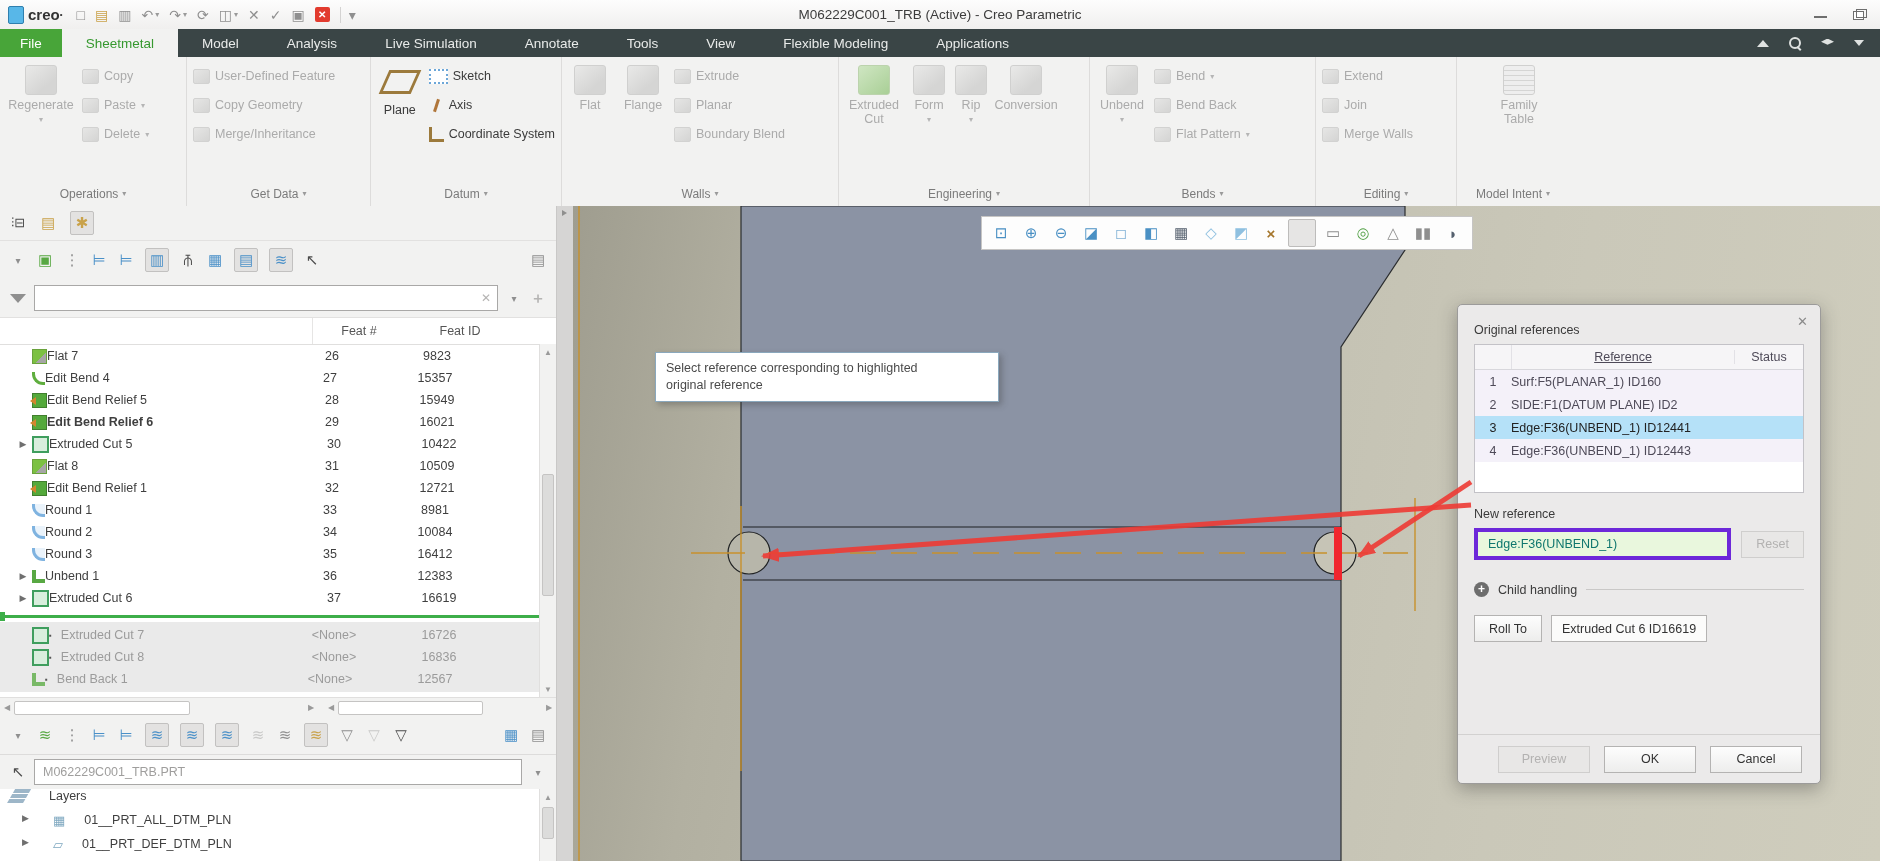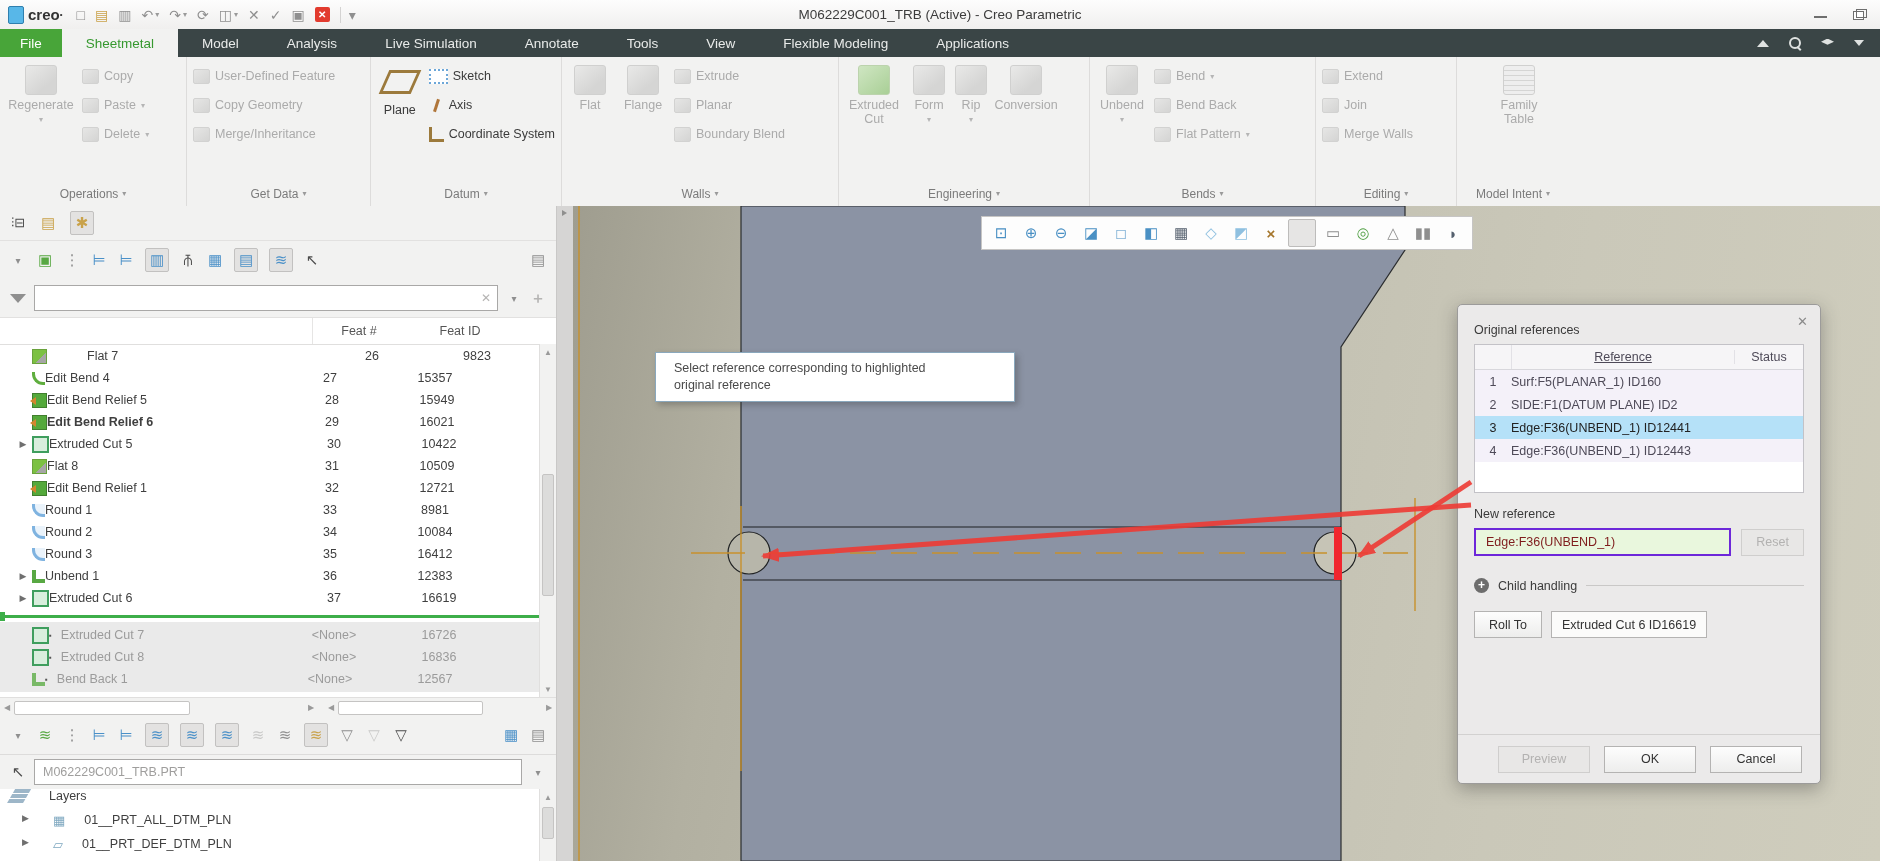--- a/index.html
+++ b/index.html
@@ -147,21 +147,21 @@
   .gtoolbar{position:absolute;left:408px;top:10px;height:32px;z-index:10;background:#fdfdfd;
     border:1px solid #c6c5c4;display:flex;align-items:center;padding:0 6px;gap:4px;}
   .gt{width:26px;height:26px;display:flex;align-items:center;justify-content:center;font-size:15px;color:#8f8f8f;cursor:default;}
   .gt.blue{color:#4a90c4;}
   .gt.lblue{color:#8fc0e0;}
   .gt.brown{color:#a5762c;font-weight:bold;}
   .gt.green{color:#58a44c;}
   .gt.dark{color:#55606e;}
   .gt.active{background:#e6e5e4;border:1px solid #bdbcbb;border-radius:2px;}
   .tooltip{position:absolute;left:82px;top:146px;width:322px;z-index:12;background:#fff;
-    border:1px solid #8aa8bd;box-shadow:3px 3px 6px rgba(60,60,60,.35);padding:7px 18px;
+    border:1px solid #8aa8bd;box-shadow:3px 3px 6px rgba(60,60,60,.35);padding:7px 10px;
     font-size:12.5px;color:#4a4a4a;line-height:1.35;}
 
   
   .dialog{position:absolute;left:884px;top:98px;width:362px;height:478px;z-index:20;
     background:#ebeaea;border:1px solid #9c9b9a;border-radius:5px;box-shadow:0 5px 18px rgba(40,40,40,.35);
     font-size:12.5px;color:#3b3b3b;}
   .dlg-title{height:32px;display:flex;align-items:center;justify-content:center;color:#8a8a8a;font-size:13px;}
   .dlg-close{position:absolute;right:12px;top:9px;color:#8a8a8a;font-size:13px;cursor:default;}
   .dlg-body{padding:0 16px;}
   .dlg-label{margin-top:18px;color:#3b3b3b;}
@@ -169,21 +169,21 @@
   .ref-head{display:flex;height:24px;align-items:center;background:#f6f5f7;border-bottom:1px solid #d8d7dc;color:#4e4a58;}
   .ref-head .rn{width:36px;border-right:1px solid #e2e1e6;height:100%;}
   .ref-head .rr{width:222px;text-align:center;border-right:1px solid #e2e1e6;text-decoration:underline;}
   .ref-head .rs{flex:1;text-align:center;}
   .ref-row{display:flex;height:23px;align-items:center;background:#f4f1f9;color:#4e4a58;}
   .ref-row.selected{background:#b5e1f8;color:#222;}
   .ref-row .rn{width:36px;text-align:center;}
   .ref-row .rr{width:222px;white-space:nowrap;}
   .ref-row .rs{flex:1;}
   .newref-row{display:flex;margin-top:7px;gap:10px;align-items:center;}
-  .newref-box{width:250px;height:24px;background:#e9f7dd;border:2px solid #6d28d9;display:flex;align-items:center;padding:0 10px;color:#7f1d1d;}
+  .newref-box{width:250px;height:24px;background:#e9f7dd;border:4px solid #6d28d9;display:flex;align-items:center;padding:0 10px;color:#0f766e;}
   .btn{height:25px;border:1px solid #b4b3b2;background:linear-gradient(#fdfdfd,#ededec);
     display:inline-flex;align-items:center;justify-content:center;padding:0 14px;color:#333;cursor:default;}
   .btn.disabled{color:#b3b2b1;background:#e8e7e6;border-color:#cfcecd;}
   .child-row{display:flex;align-items:center;gap:9px;margin-top:22px;}
   .plus-ic{width:15px;height:15px;border-radius:50%;background:#6d6d6d;color:#fff;font-size:12px;line-height:15px;text-align:center;font-weight:bold;}
   .child-row .hr{flex:1;height:1px;background:#c9c8c7;}
   .roll-row{display:flex;gap:9px;margin-top:18px;align-items:center;}
   .roll-target{height:25px;border:1px solid #b4b3b2;background:#fbfbfa;display:inline-flex;align-items:center;padding:0 10px;color:#333;}
   .dlg-foot{position:absolute;left:0;right:0;bottom:0;height:48px;border-top:1px solid #d2d1d0;
     display:flex;align-items:center;justify-content:flex-end;gap:14px;padding:0 18px;}
@@ -467,21 +467,21 @@
         <div class="tree-head">
           <div class="c-name"></div>
           <div class="c-num">Feat #</div>
           <div class="c-id">Feat ID</div>
         </div>
         <div>
 
         <div class="trow">
             <span class="arrow">▶</span>
             <span class="ficon fi-flat"></span>
-            <span class="tname" style="width:234px;margin-left:40px;">
+            <span class="tname" style="width:234px;">
                 <span>Flat 7</span>
               </span>
             <span class="tnum">26</span>
             <span class="tid">9823</span>
           </div>
             <div class="trow">
             <span class="arrow">▶</span>
             <span class="ficon fi-edit-bend"></span>
             <span class="tname" style="width:234px;">
                 <span>Edit Bend 4</span>

